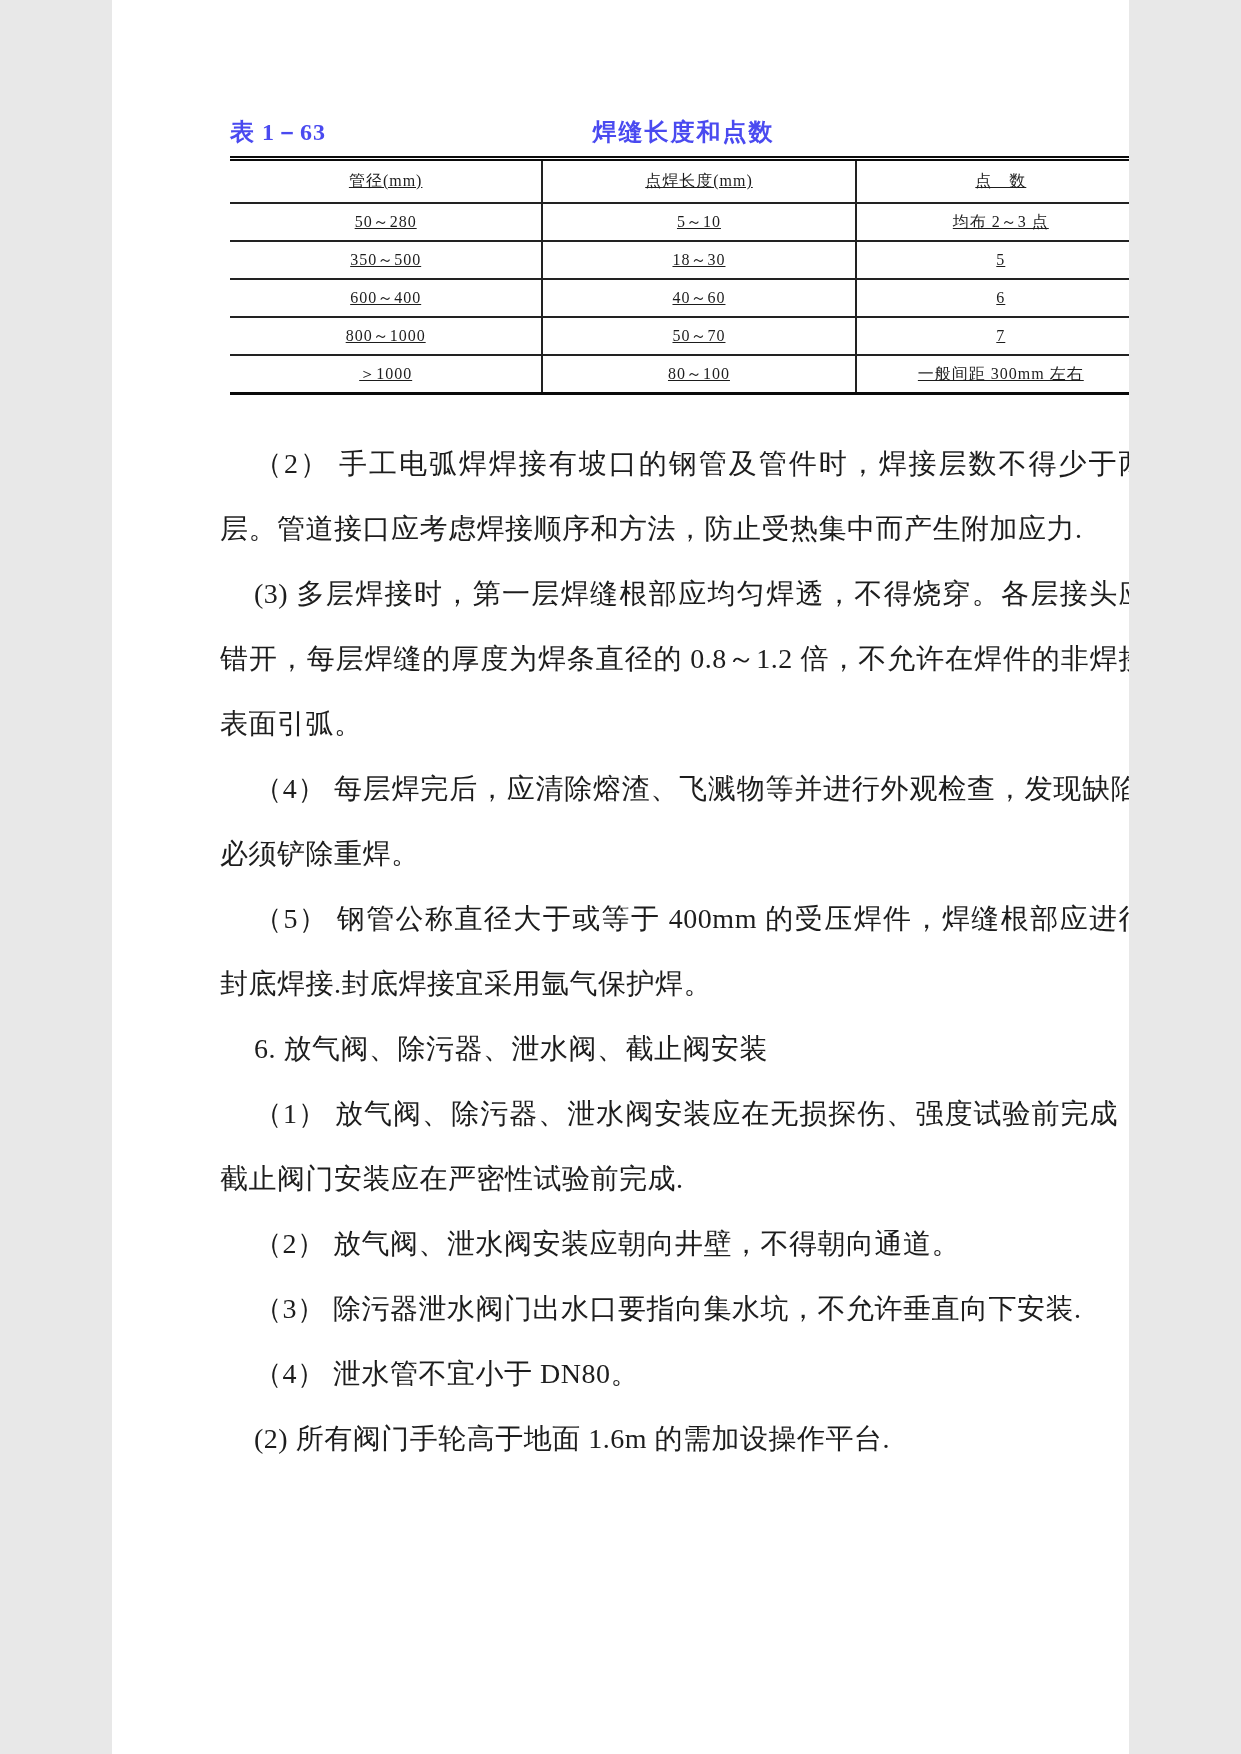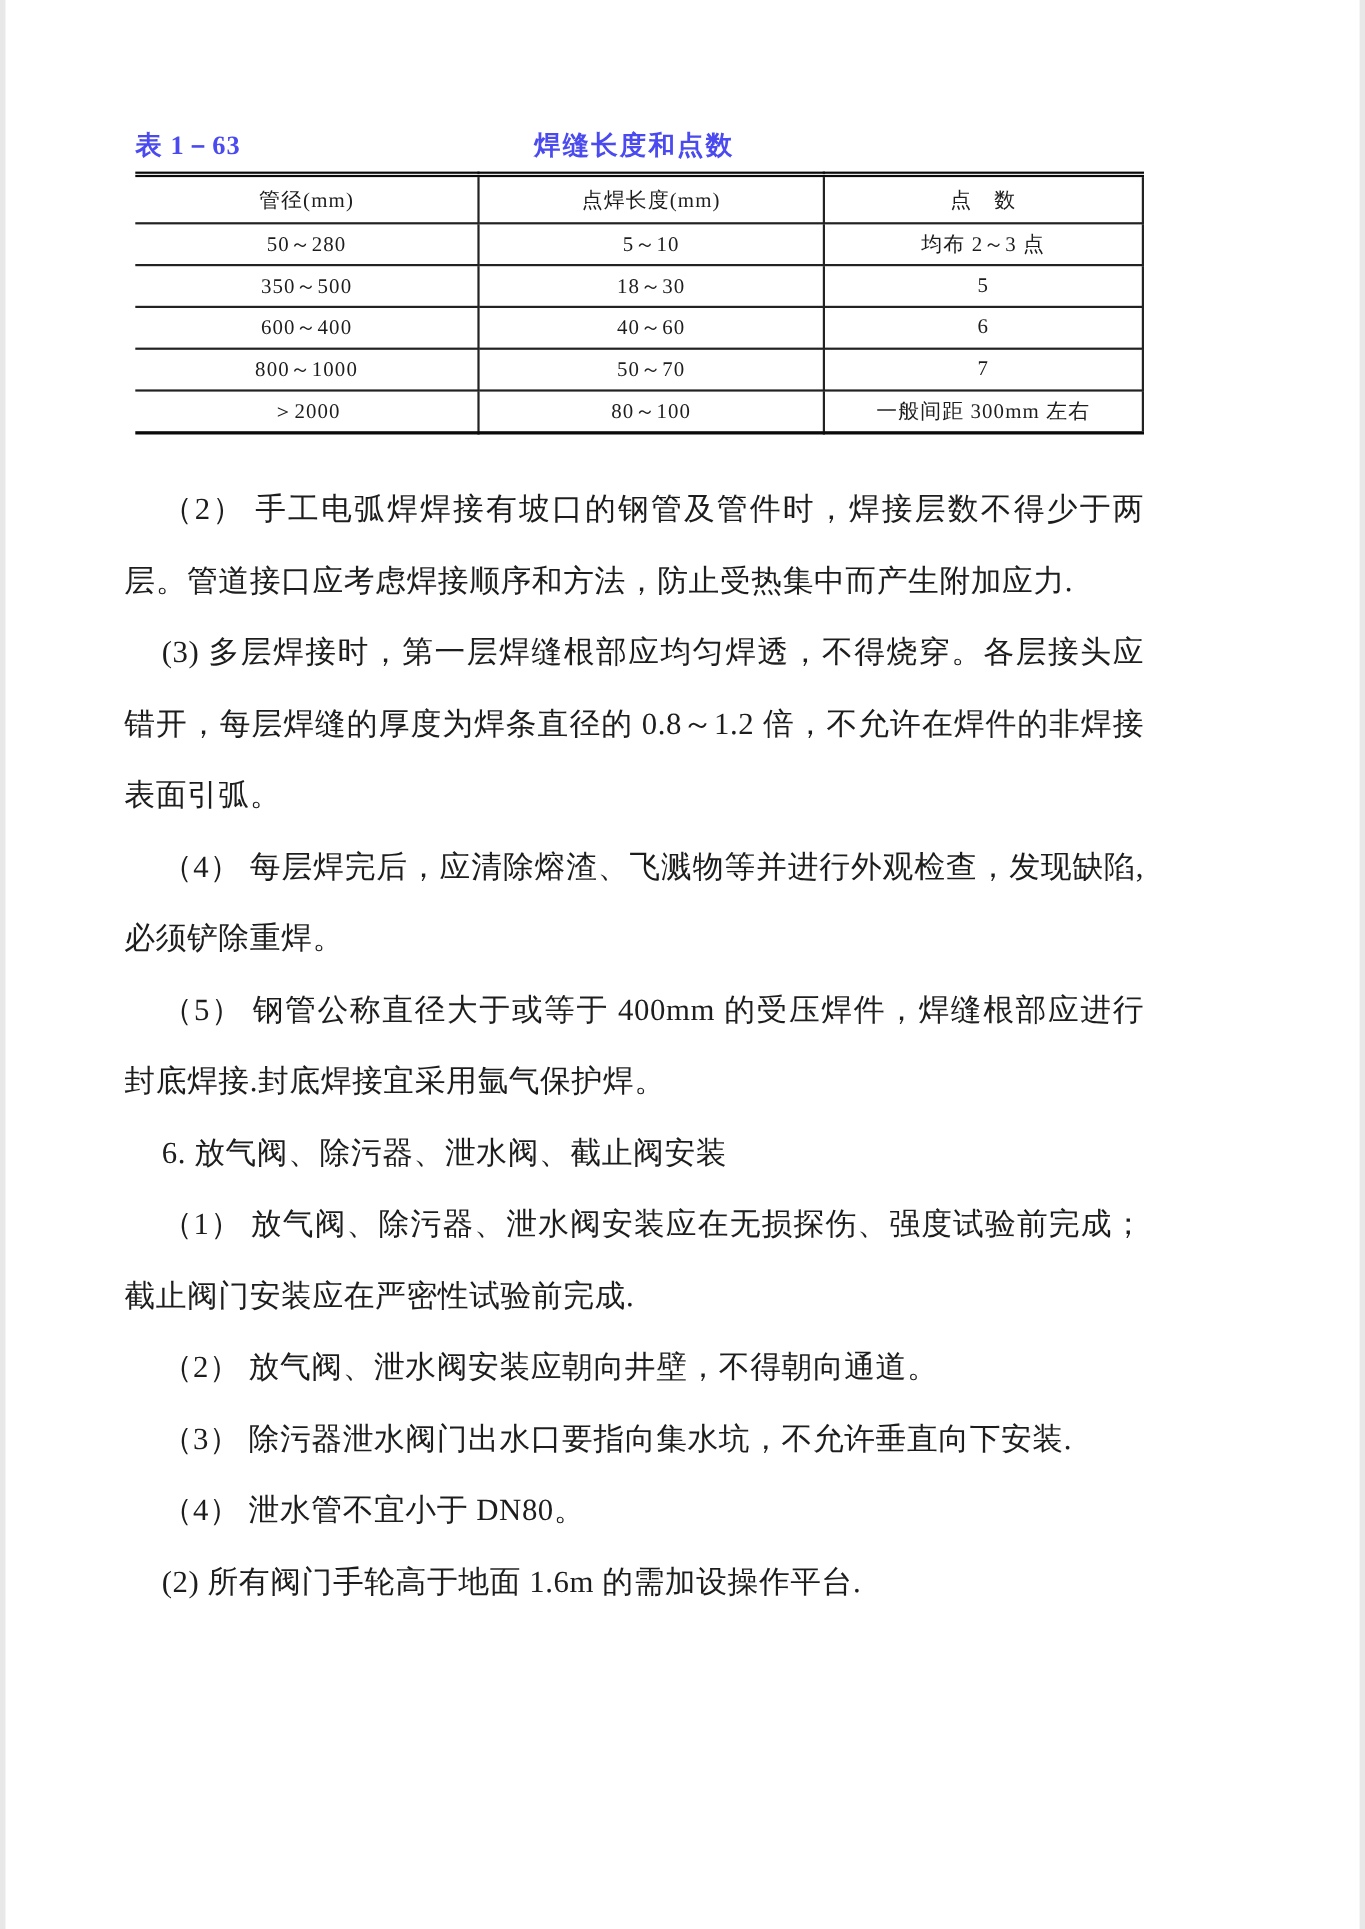--- a/index.html
+++ b/index.html
@@ -1,18 +1,18 @@
 <!DOCTYPE html>
 <html lang="zh"><head>
 <meta charset="utf-8">
 <style>
   html,body{margin:0;padding:0;background:#e8e8e8;}
   .page{
     position:relative;
-    width:1231px;height:1754px;
+    width:1017px;height:1754px;
     background:#ffffff;
     margin:0 auto;
     overflow:hidden;
     font-family:"Liberation Serif","DejaVu Serif",serif;
     color:#1d1d1d;
   }
   .content{
     position:absolute;
     left:108px;top:112px;
     width:927px;
@@ -31,22 +31,23 @@
     position:absolute;left:0;right:0;top:4px;
     text-align:center;
     letter-spacing:2px;
   }
   table.spec{
     width:917px;
     margin-left:10px;
     border-collapse:collapse;
     border-top:5px double #0a0a0a;
     border-bottom:3px solid #0a0a0a;
-    font-size:19px;
+    font-size:16px;
     table-layout:fixed;
+    text-decoration:underline;
   }
   table.spec th, table.spec td{
     text-align:center;
     vertical-align:middle;
     font-weight:normal;
     padding:0 4px;
     border-bottom:2px solid #222;
     border-right:2px solid #222;
     height:36px;
     letter-spacing:1px;
@@ -105,21 +106,21 @@
         <td>600～400</td>
         <td>40～60</td>
         <td>6</td>
       </tr>
       <tr>
         <td>800～1000</td>
         <td>50～70</td>
         <td>7</td>
       </tr>
       <tr>
-        <td>＞2000</td>
+        <td>＞1000</td>
         <td>80～100</td>
         <td>一般间距 300mm 左右</td>
       </tr>
     </tbody>
       </table>
 
     <div class="body-text">
       <p>（2） 手工电弧焊焊接有坡口的钢管及管件时，焊接层数不得少于两层。管道接口应考虑焊接顺序和方法，防止受热集中而产生附加应力.</p>
       <p>(3) 多层焊接时，第一层焊缝根部应均匀焊透，不得烧穿。各层接头应错开，每层焊缝的厚度为焊条直径的 0.8～1.2 倍，不允许在焊件的非焊接表面引弧。</p>
       <p>（4）  每层焊完后，应清除熔渣、飞溅物等并进行外观检查，发现缺陷,必须铲除重焊。</p>

